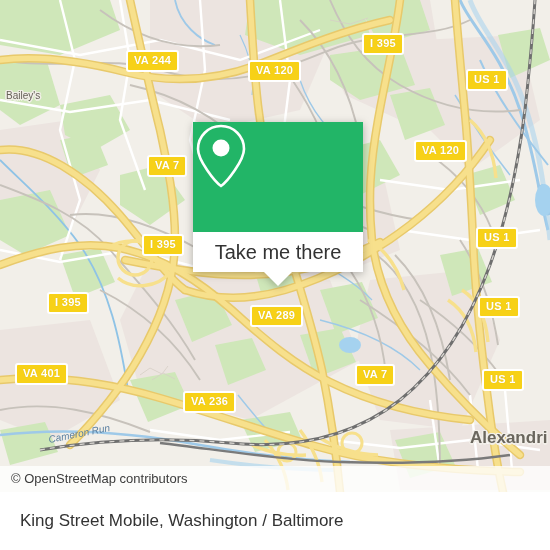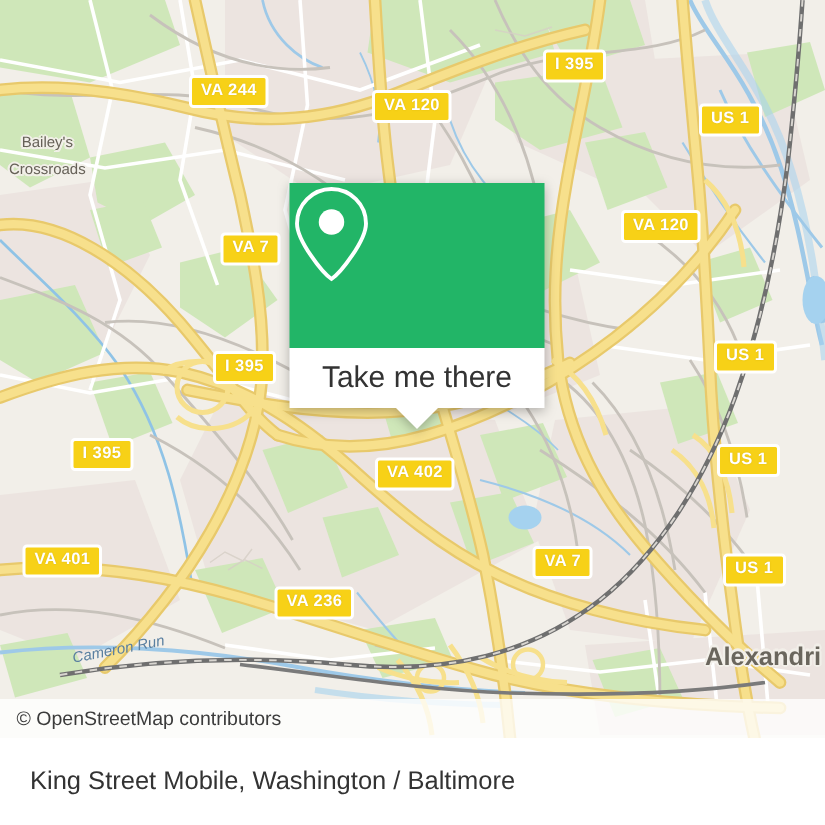--- a/index.html
+++ b/index.html
@@ -289,31 +289,30 @@
         <div class="shield" style="left: 362px; top: 33px;">I 395</div>
         <div class="shield" style="left: 126px; top: 50px;">VA 244</div>
         <div class="shield" style="left: 248px; top: 60px;">VA 120</div>
         <div class="shield" style="left: 466px; top: 69px;">US 1</div>
         <div class="shield" style="left: 414px; top: 140px;">VA 120</div>
         <div class="shield" style="left: 147px; top: 155px;">VA 7</div>
         <div class="shield" style="left: 476px; top: 227px;">US 1</div>
         <div class="shield" style="left: 142px; top: 234px;">I 395</div>
         <div class="shield" style="left: 47px; top: 292px;">I 395</div>
         <div class="shield" style="left: 478px; top: 296px;">US 1</div>
-        <div class="shield" style="left: 250px; top: 305px;">VA 402</div>
+        <div class="shield" style="left: 250px; top: 305px;">VA 289</div>
         <div class="shield" style="left: 15px; top: 363px;">VA 401</div>
         <div class="shield" style="left: 355px; top: 364px;">VA 7</div>
         <div class="shield" style="left: 482px; top: 369px;">US 1</div>
         <div class="shield" style="left: 183px; top: 391px;">VA 236</div>
       </div>
 
     <div id="place-layer">
         <div class="place two-line" style="left: 6px; top: 87px;">
           <div>Bailey's</div>
-          <div>Crossroads</div>
         </div>
         <div class="place big" style="left: 470px; top: 428px;">
           <div>Alexandri</div>
         </div>
       </div>
 
     <div id="water-layer">
         <div class="water-label" style="left: 48px; top: 428px; transform: rotate(-11deg);">Cameron Run</div>
       </div>
 

